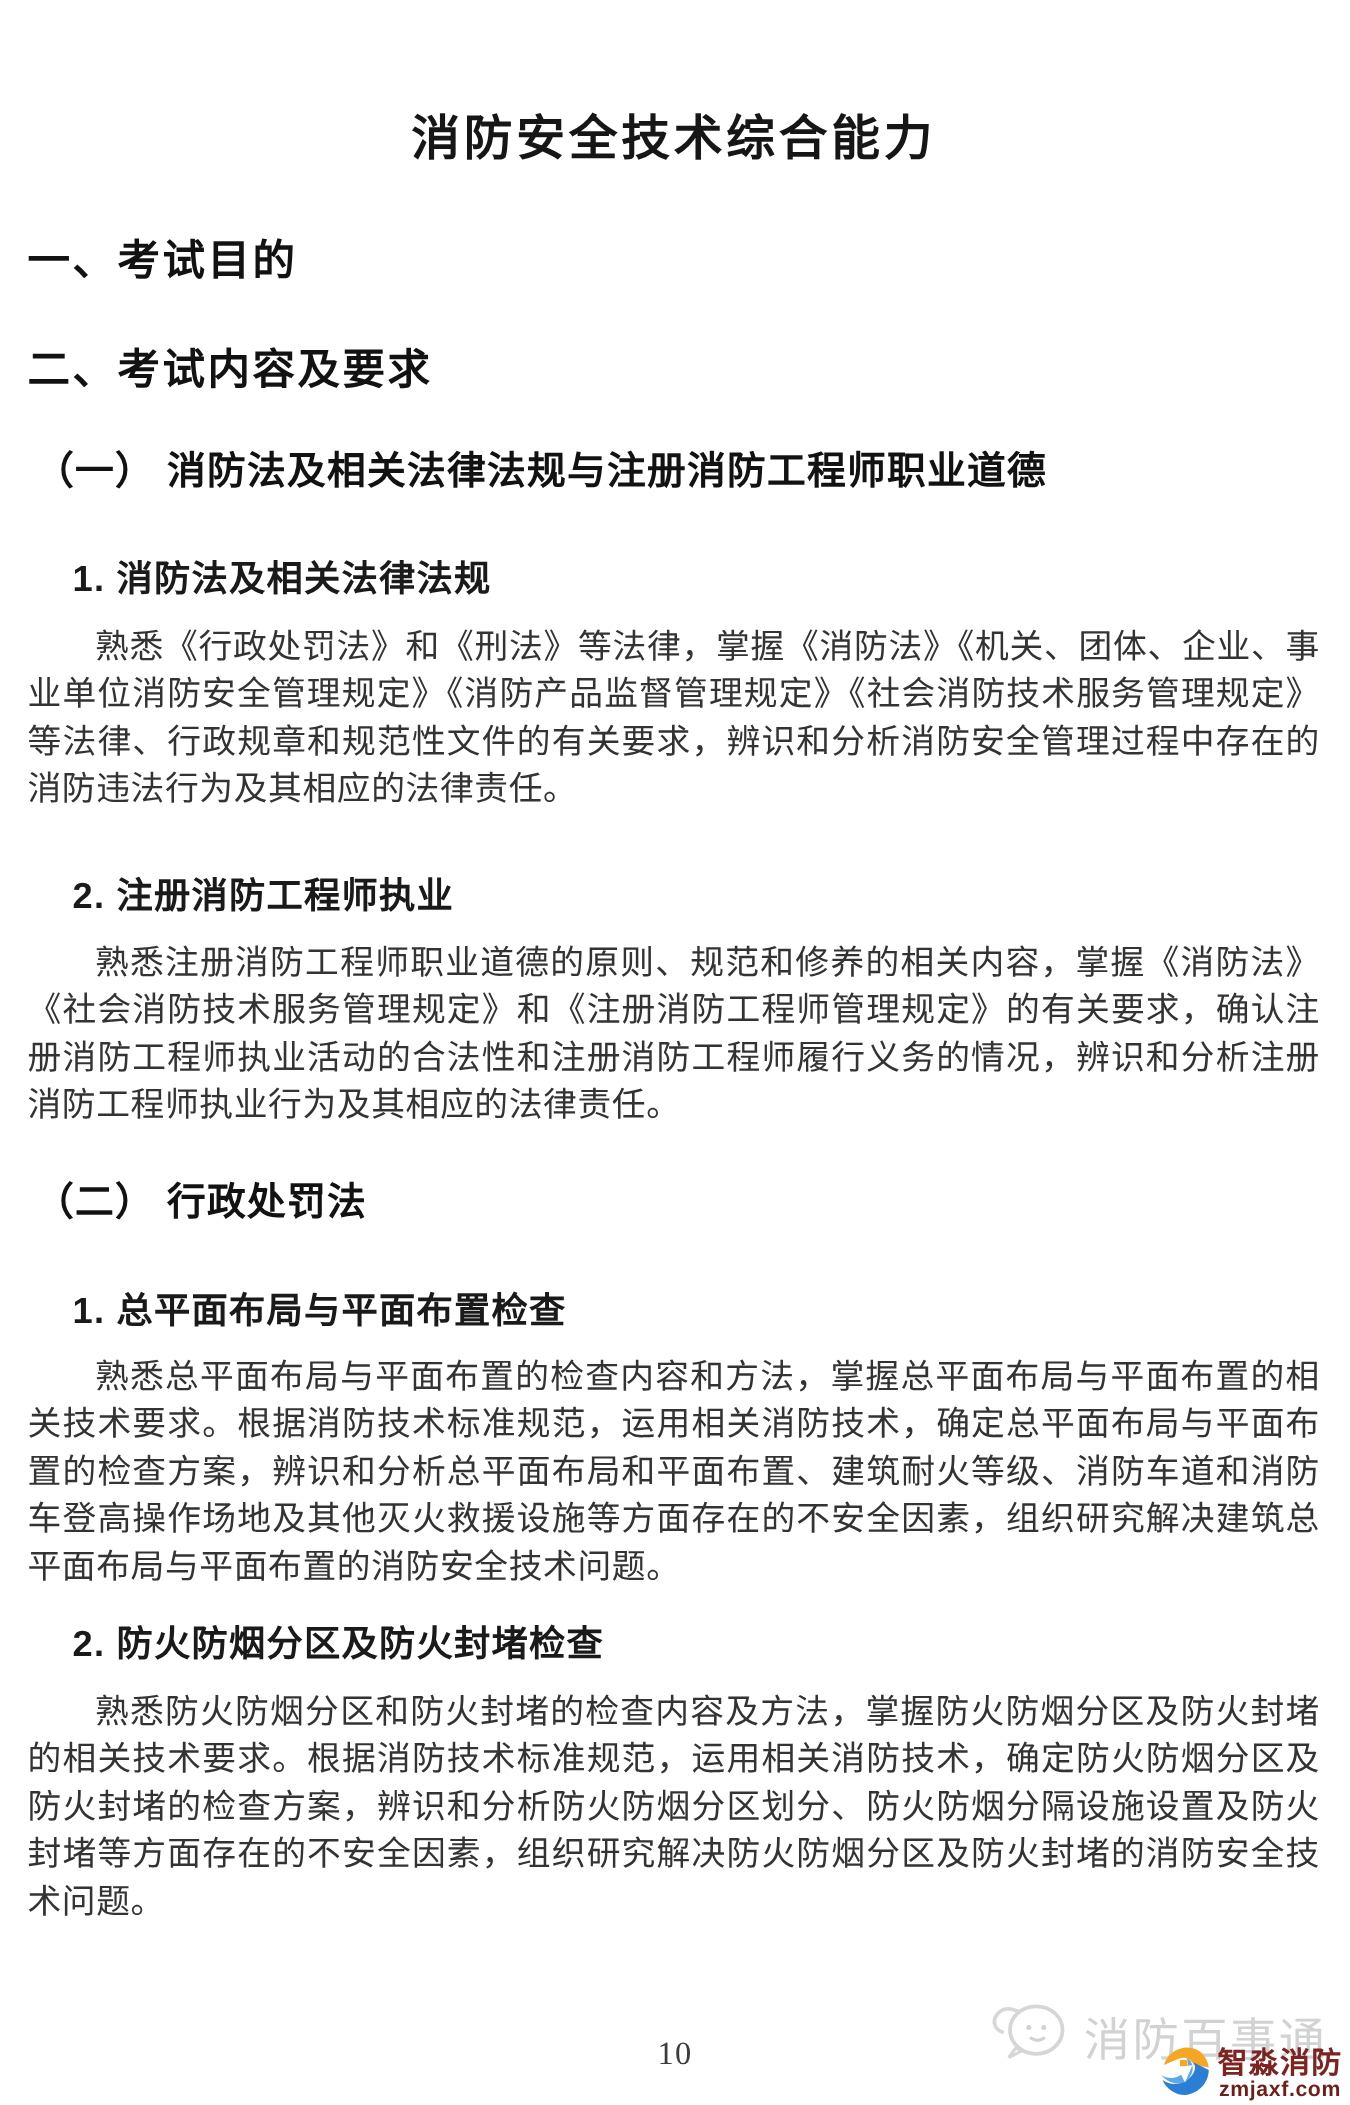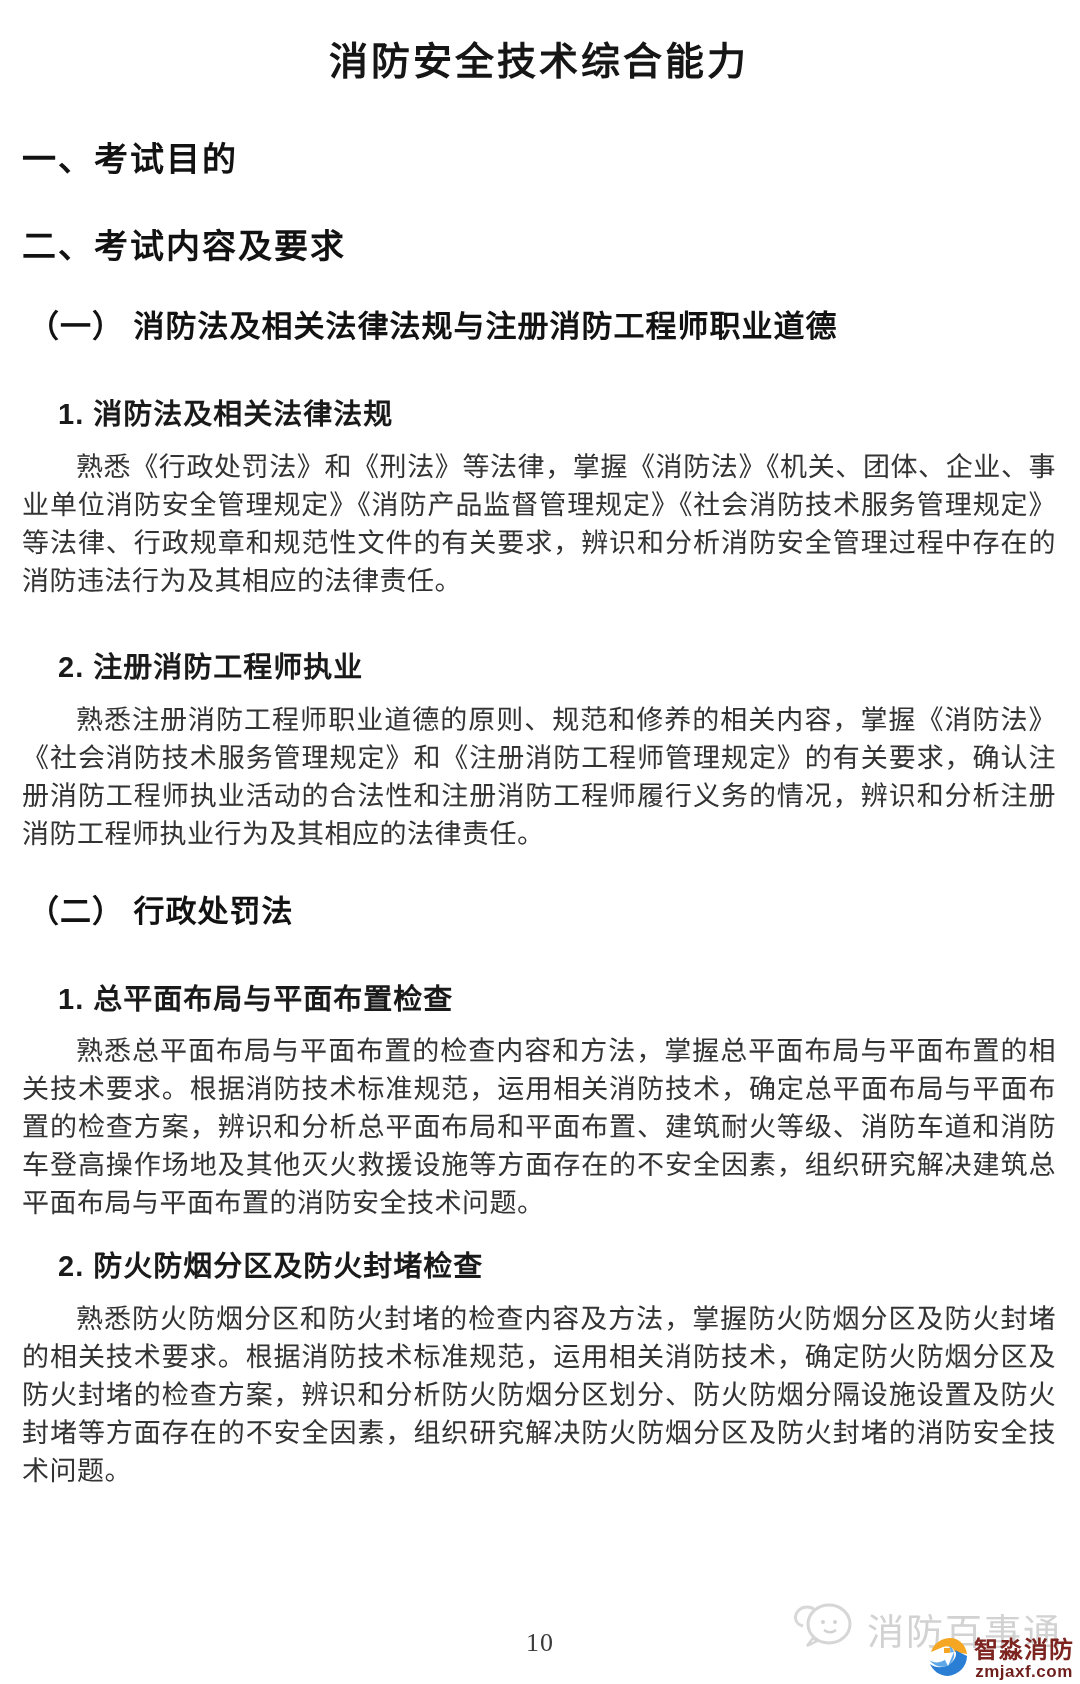--- a/index.html
+++ b/index.html
@@ -17,21 +17,21 @@
   }
   .page {
     position: relative;
     width: 1080px;
     height: 1684px;
     padding: 0 24px 0 22px;
     box-sizing: border-box;
   }
   
   .doc-title {
-    padding-top: 40px;
+    padding-top: 90px;
     text-align: center;
     font-family: "Liberation Sans", "DejaVu Sans", sans-serif;
     font-weight: 700;
     font-size: 39px;
     letter-spacing: 3px;
     color: #161616;
     line-height: 1.15;
   }
   
   .h-level1 {

